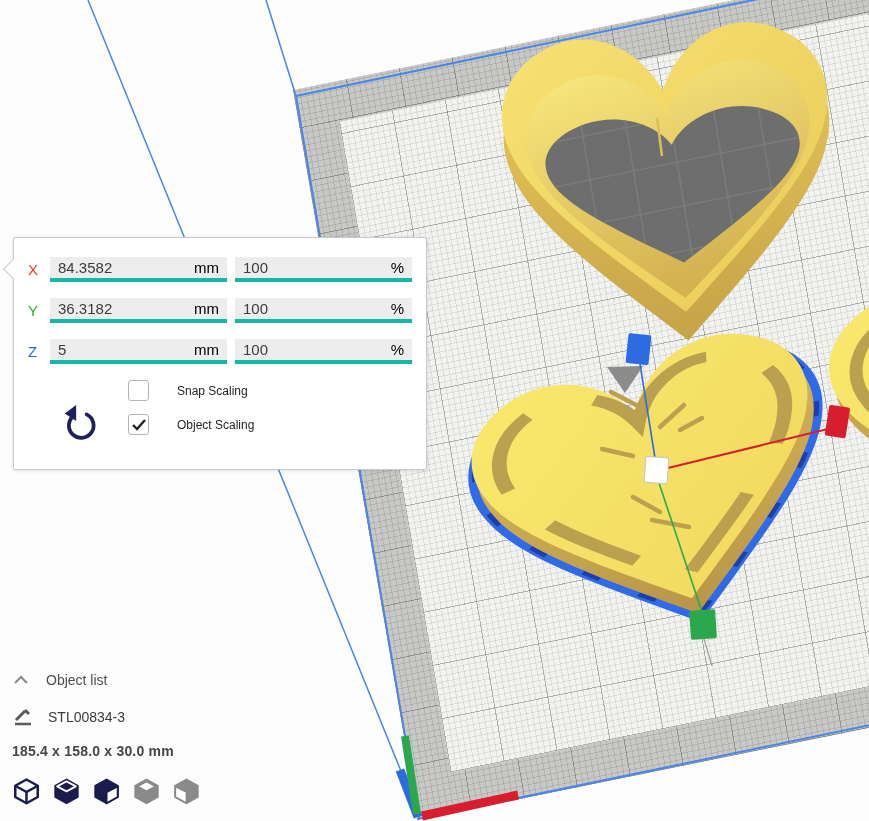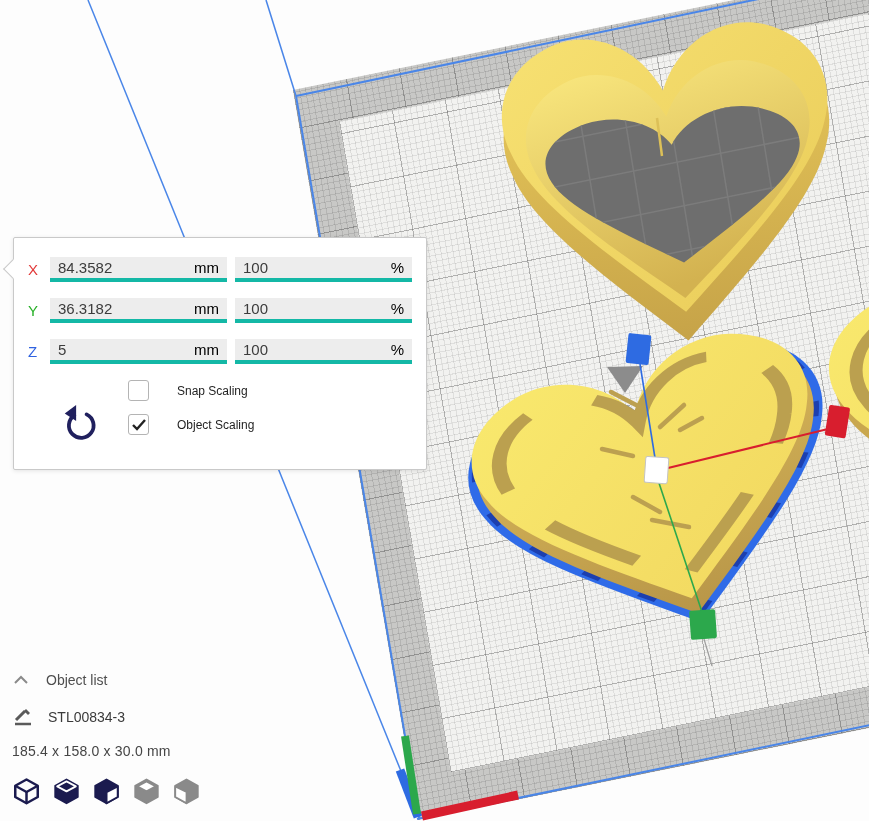--- a/index.html
+++ b/index.html
@@ -61,21 +61,21 @@
   .check-label{margin-left:28px;font-size:12px;color:#1f1f1f;}
   .reset-btn{position:absolute;left:46px;top:163px;width:38px;height:44px;cursor:pointer;background:none;border:none;padding:0;}
   
   .stl-icon{position:absolute;left:100px;top:502px;z-index:10;}
   
   .object-list{position:absolute;left:12px;top:670px;z-index:10;color:#4e4e4e;}
   .ol-header{display:flex;align-items:center;cursor:pointer;height:20px;}
   .ol-header .lbl{margin-left:16px;font-size:14px;color:#4e4e4e;}
   .ol-item{display:flex;align-items:center;margin-top:16px;cursor:pointer;height:22px;}
   .ol-item .name{margin-left:14px;font-size:14px;color:#3a3a3a;}
-  .ol-dims{margin-top:15px;font-size:14px;color:#454545;letter-spacing:.2px;}
+  .ol-dims{margin-top:15px;font-size:14px;color:#454545;letter-spacing:.2px;font-weight:bold;}
   .view-toolbar{position:absolute;left:11px;top:777px;display:flex;gap:9px;z-index:10;}
   .view-btn{width:31px;height:30px;background:none;border:none;padding:0;cursor:pointer;}
 </style>
 </head>
 <body>
 
 <div class="viewport">
 
   <div class="plate">
     <div class="plate-inner"></div>

